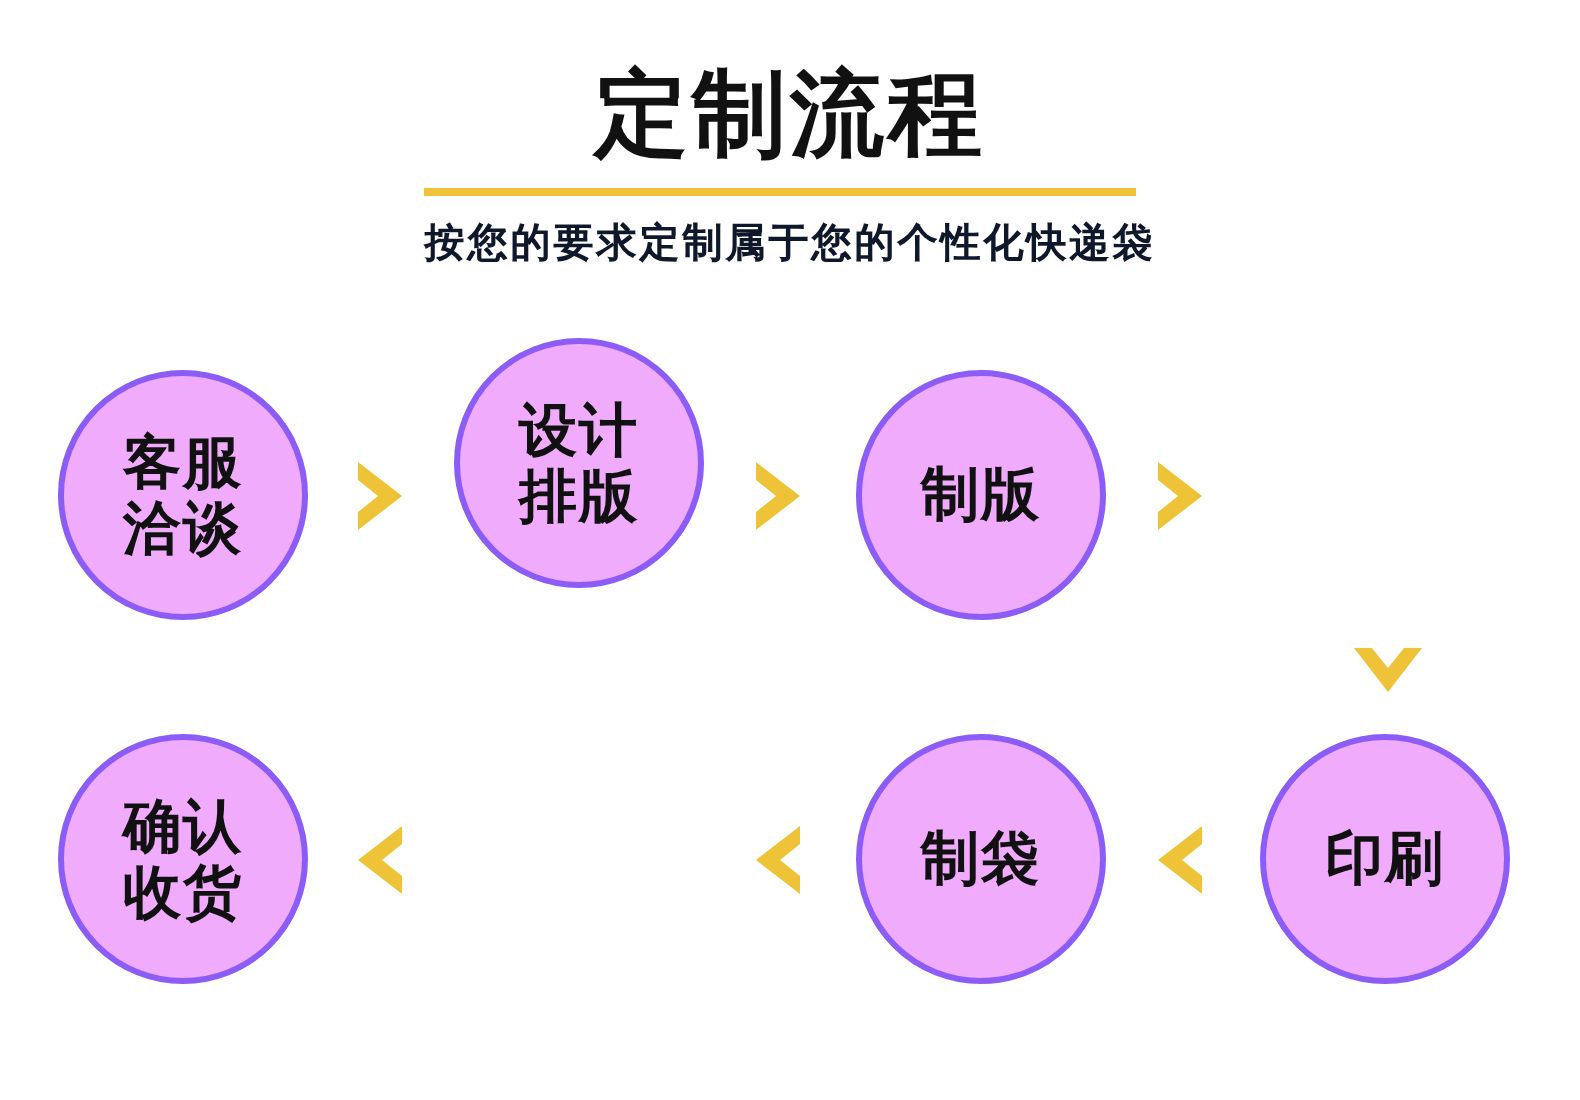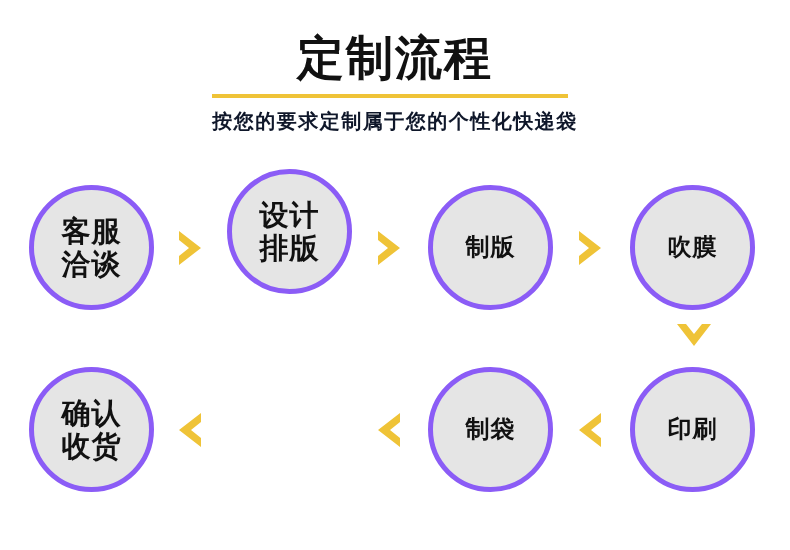--- a/index.html
+++ b/index.html
@@ -69,38 +69,38 @@
     top: 0;
     width: 790px;
     height: 550px;
   }
 
   .node {
     position: absolute;
     width: 125px;
     height: 125px;
     border-radius: 50%;
-    border: 5px solid #8b5cf6;
+    border: 3px solid #8b5cf6;
     box-sizing: border-box;
-    background: #e5e5e5;
+    background: #f0abfc;
     display: flex;
     align-items: center;
     justify-content: center;
   }
   .node-label {
     font-size: 29px;
     line-height: 33px;
     font-weight: bold;
     color: #111111;
     text-align: center;
     letter-spacing: 1px;
     white-space: pre-line;
   }
   .node-label.single {
-    font-size: 24px;
+    font-size: 29px;
     line-height: 33px;
   }
 
   
   .n1 { left: 29px;  top: 185px; }
   .n2 { left: 227px; top: 169px; }
   .n3 { left: 428px; top: 185px; }
   .n4 { left: 630px; top: 185px; }
   .n5 { left: 29px;  top: 367px; }
   .n6 { left: 227px; top: 367px; }
@@ -150,23 +150,20 @@
 
     <div class="node n2">
       <div class="node-label">设计
 排版</div>
     </div>
 
     <div class="node n3">
       <div class="node-label single">制版</div>
     </div>
 
-    <div class="node n4">
-      <div class="node-label single">吹膜</div>
-    </div>
 
     <div class="node n7">
       <div class="node-label single">制袋</div>
     </div>
 
     <div class="node n8">
       <div class="node-label single">印刷</div>
     </div>
 
 

